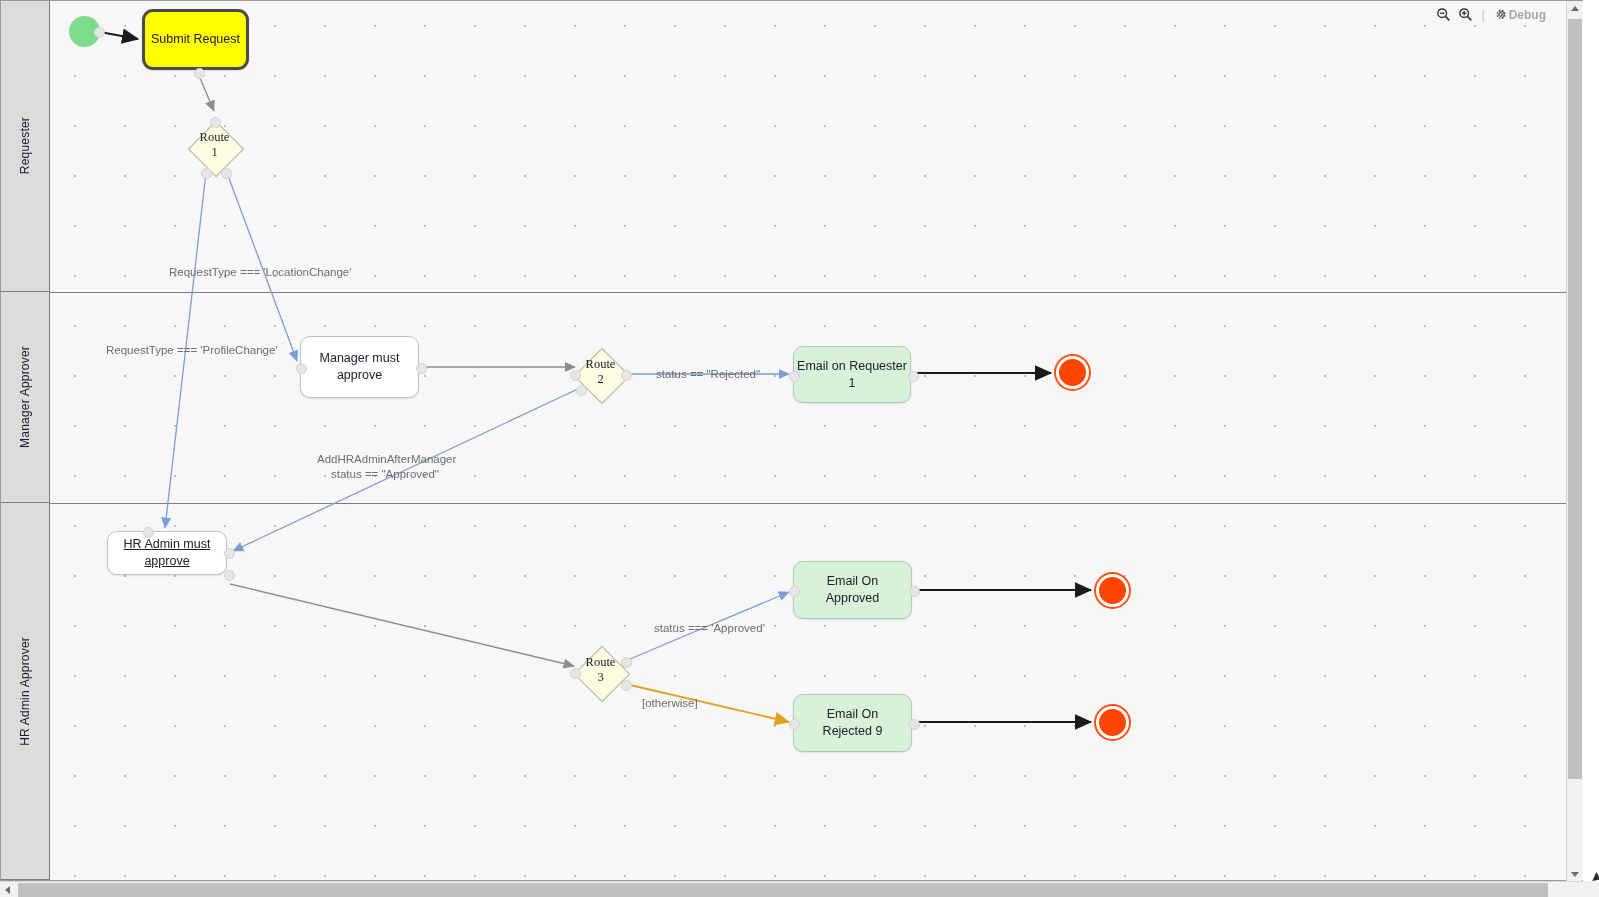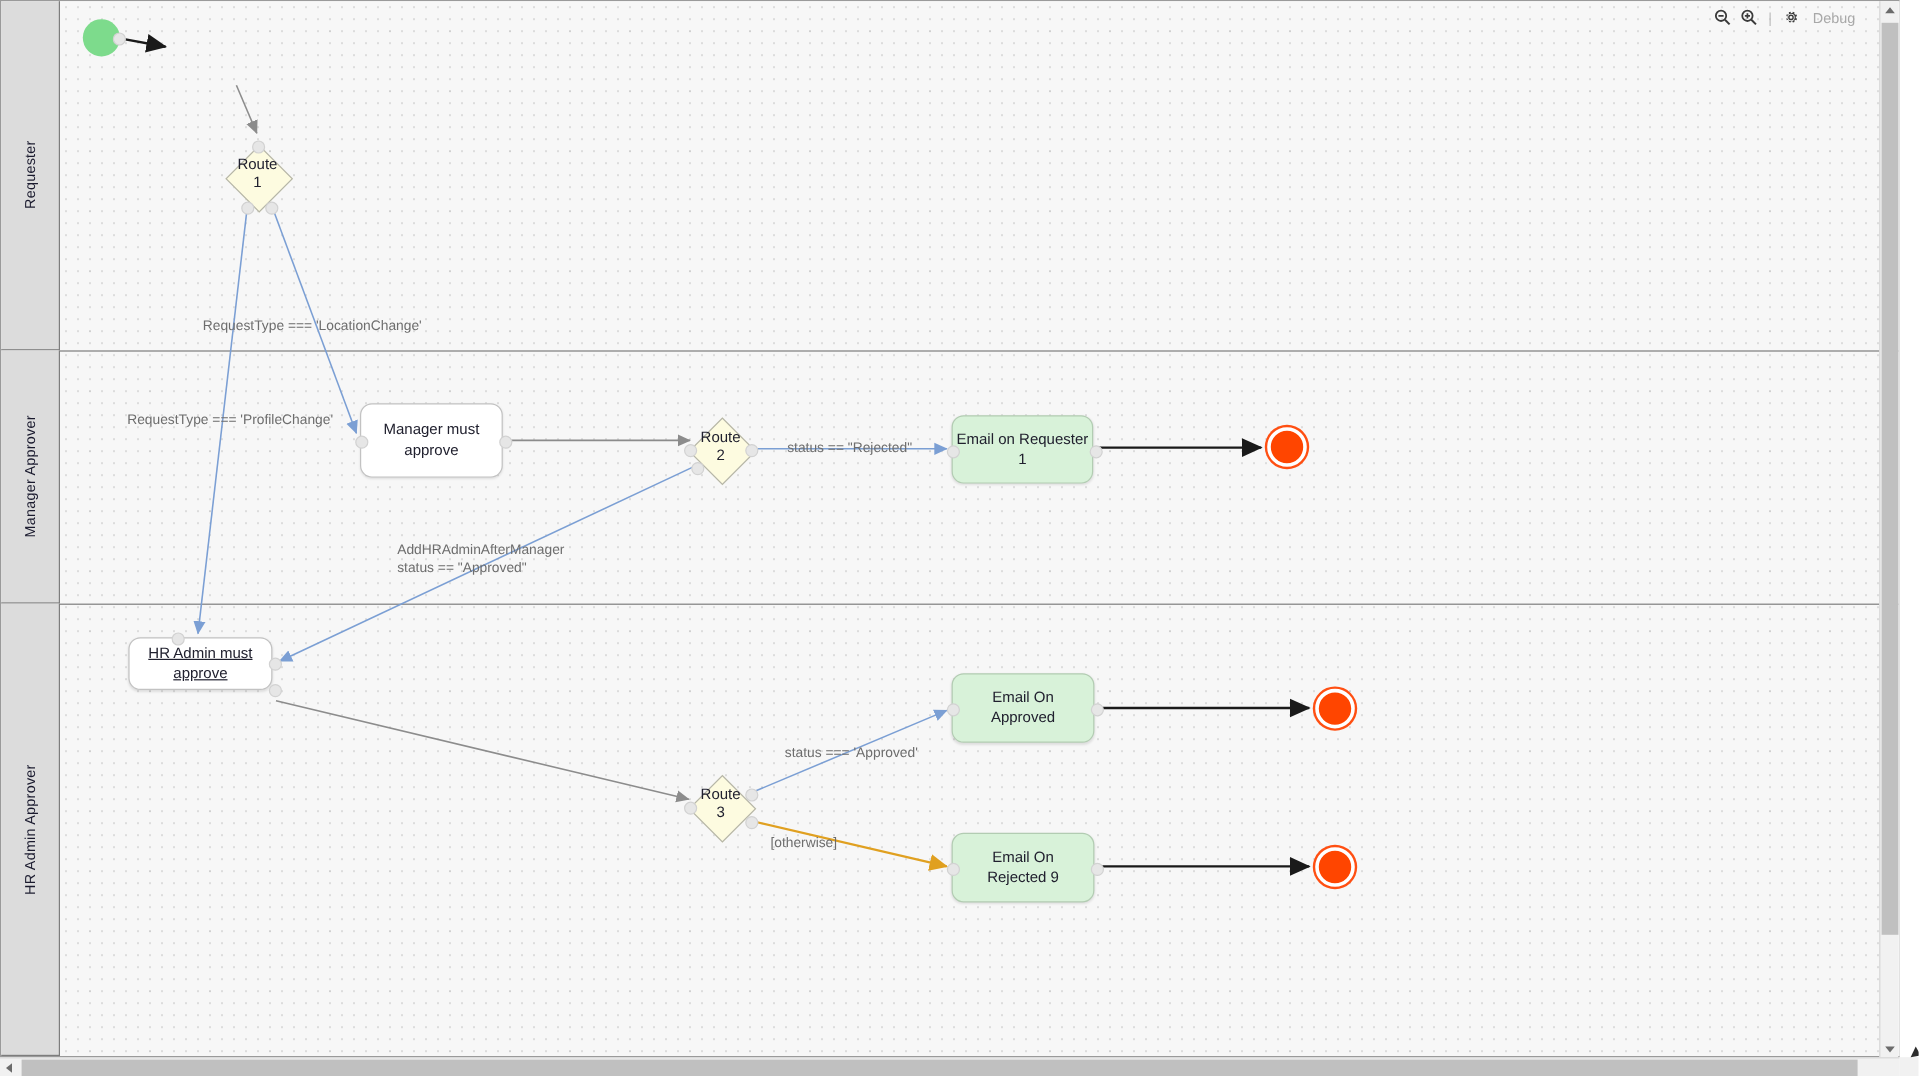--- a/index.html
+++ b/index.html
@@ -53,21 +53,21 @@
     background:#ffffff;border:1px solid #c2c2c2;
     box-shadow:0 1px 2px rgba(0,0,0,.10);
   }
   .task.start-task{
     background:#ffff00;border:3px solid #4a4a4a;border-radius:11px;
   }
   .task.email{
     background:#d8f2d9;border:1px solid #b2ccb2;
   }
   .gateway{
-    width:51px;height:51px;
+    width:51px;height:51px;font-family:Liberation Serif, serif;
   }
   .gw-shape{
     position:absolute;left:6.5px;top:6.5px;width:38px;height:38px;
     background:#fdfbe0;border:1px solid #b5b5a8;
     transform:rotate(45deg);
   }
   .gw-text{
     position:absolute;left:-6px;top:8px;width:63px;text-align:center;
     font-size:12.5px;color:#20202e;line-height:15px;
   }
@@ -83,21 +83,21 @@
     position:absolute;width:9px;height:9px;border-radius:50%;
     background:#e6e6e6;border:1px solid #d2d2d2;
   }
   
   #toolbar{
     position:absolute;right:36px;top:6px;display:flex;align-items:center;
     gap:7px;font-size:12px;color:#9a9a9a;z-index:40;
   }
   #toolbar .tb{cursor:pointer;display:flex;align-items:center;}
   #toolbar .sep{color:#bdbdbd;margin:0 2px;}
-  #toolbar .dbg{display:flex;align-items:center;gap:12px;color:#a8a8a8;}
+  #toolbar .dbg{display:flex;align-items:center;gap:2px;color:#a8a8a8;font-weight:bold;}
   
   #vscroll{
     position:absolute;right:0;top:0;width:16px;height:881px;
     background:#f1f1f1;border-left:1px solid #d6d6d6;box-sizing:border-box;
   }
   #vscroll .thumb{
     position:absolute;left:1px;top:18px;width:14px;height:760px;background:#c0c0c0;
   }
   #hscroll{
     position:absolute;left:0;bottom:0;width:1583px;height:16px;
@@ -175,29 +175,33 @@
       <path d="M629,684 L788,721" stroke="#e0a020" stroke-width="1.8" fill="none" marker-end="url(#ah-orange)"></path>
 
       <path d="M913,589 L1090,589" stroke="#1a1a1a" stroke-width="2" fill="none" marker-end="url(#ah-black)"></path>
 
       <path d="M913,721 L1090,721" stroke="#1a1a1a" stroke-width="2" fill="none" marker-end="url(#ah-black)"></path>
     </svg>
 
     <div class="elabel" style="left:168px;top:264px;width:180px;">RequestType === 'LocationChange'</div>
     <div class="elabel" style="left:105px;top:342px;width:165px;">RequestType === 'ProfileChange'</div>
     <div class="elabel" style="left:655px;top:366px;width:104px;">status == "Rejected"</div>
-    <div class="elabel" style="left:330px;top:451px;width:140px;">AddHRAdminAfterManager</div>
+    <div class="elabel" style="left:316px;top:451px;width:140px;">AddHRAdminAfterManager</div>
     <div class="elabel" style="left:330px;top:466px;width:140px;">status == "Approved"</div>
     <div class="elabel" style="left:653px;top:620px;width:110px;">status === 'Approved'</div>
     <div class="elabel" style="left:641px;top:695px;width:64px;">[otherwise]</div>
 
     <div class="node start-ev" style="left:68px;top:15px;">
       <div class="port" style="left:25px;top:11px;"></div>
     </div>
 
+    <div class="node task start-task" style="left:141px;top:8px;width:107px;height:61px;">
+      <span>Submit Request</span>
+      <div class="port" style="left:49px;top:56px;"></div>
+    </div>
 
     <div class="node gateway" style="left:188px;top:121px;">
       <div class="gw-shape"></div>
       <div class="gw-text">
         <div>Route</div>
         <div>1</div>
       </div>
       <div class="port" style="left:21px;top:-5px;"></div>
       <div class="port" style="left:12px;top:46px;"></div>
       <div class="port" style="left:32px;top:46px;"></div>

